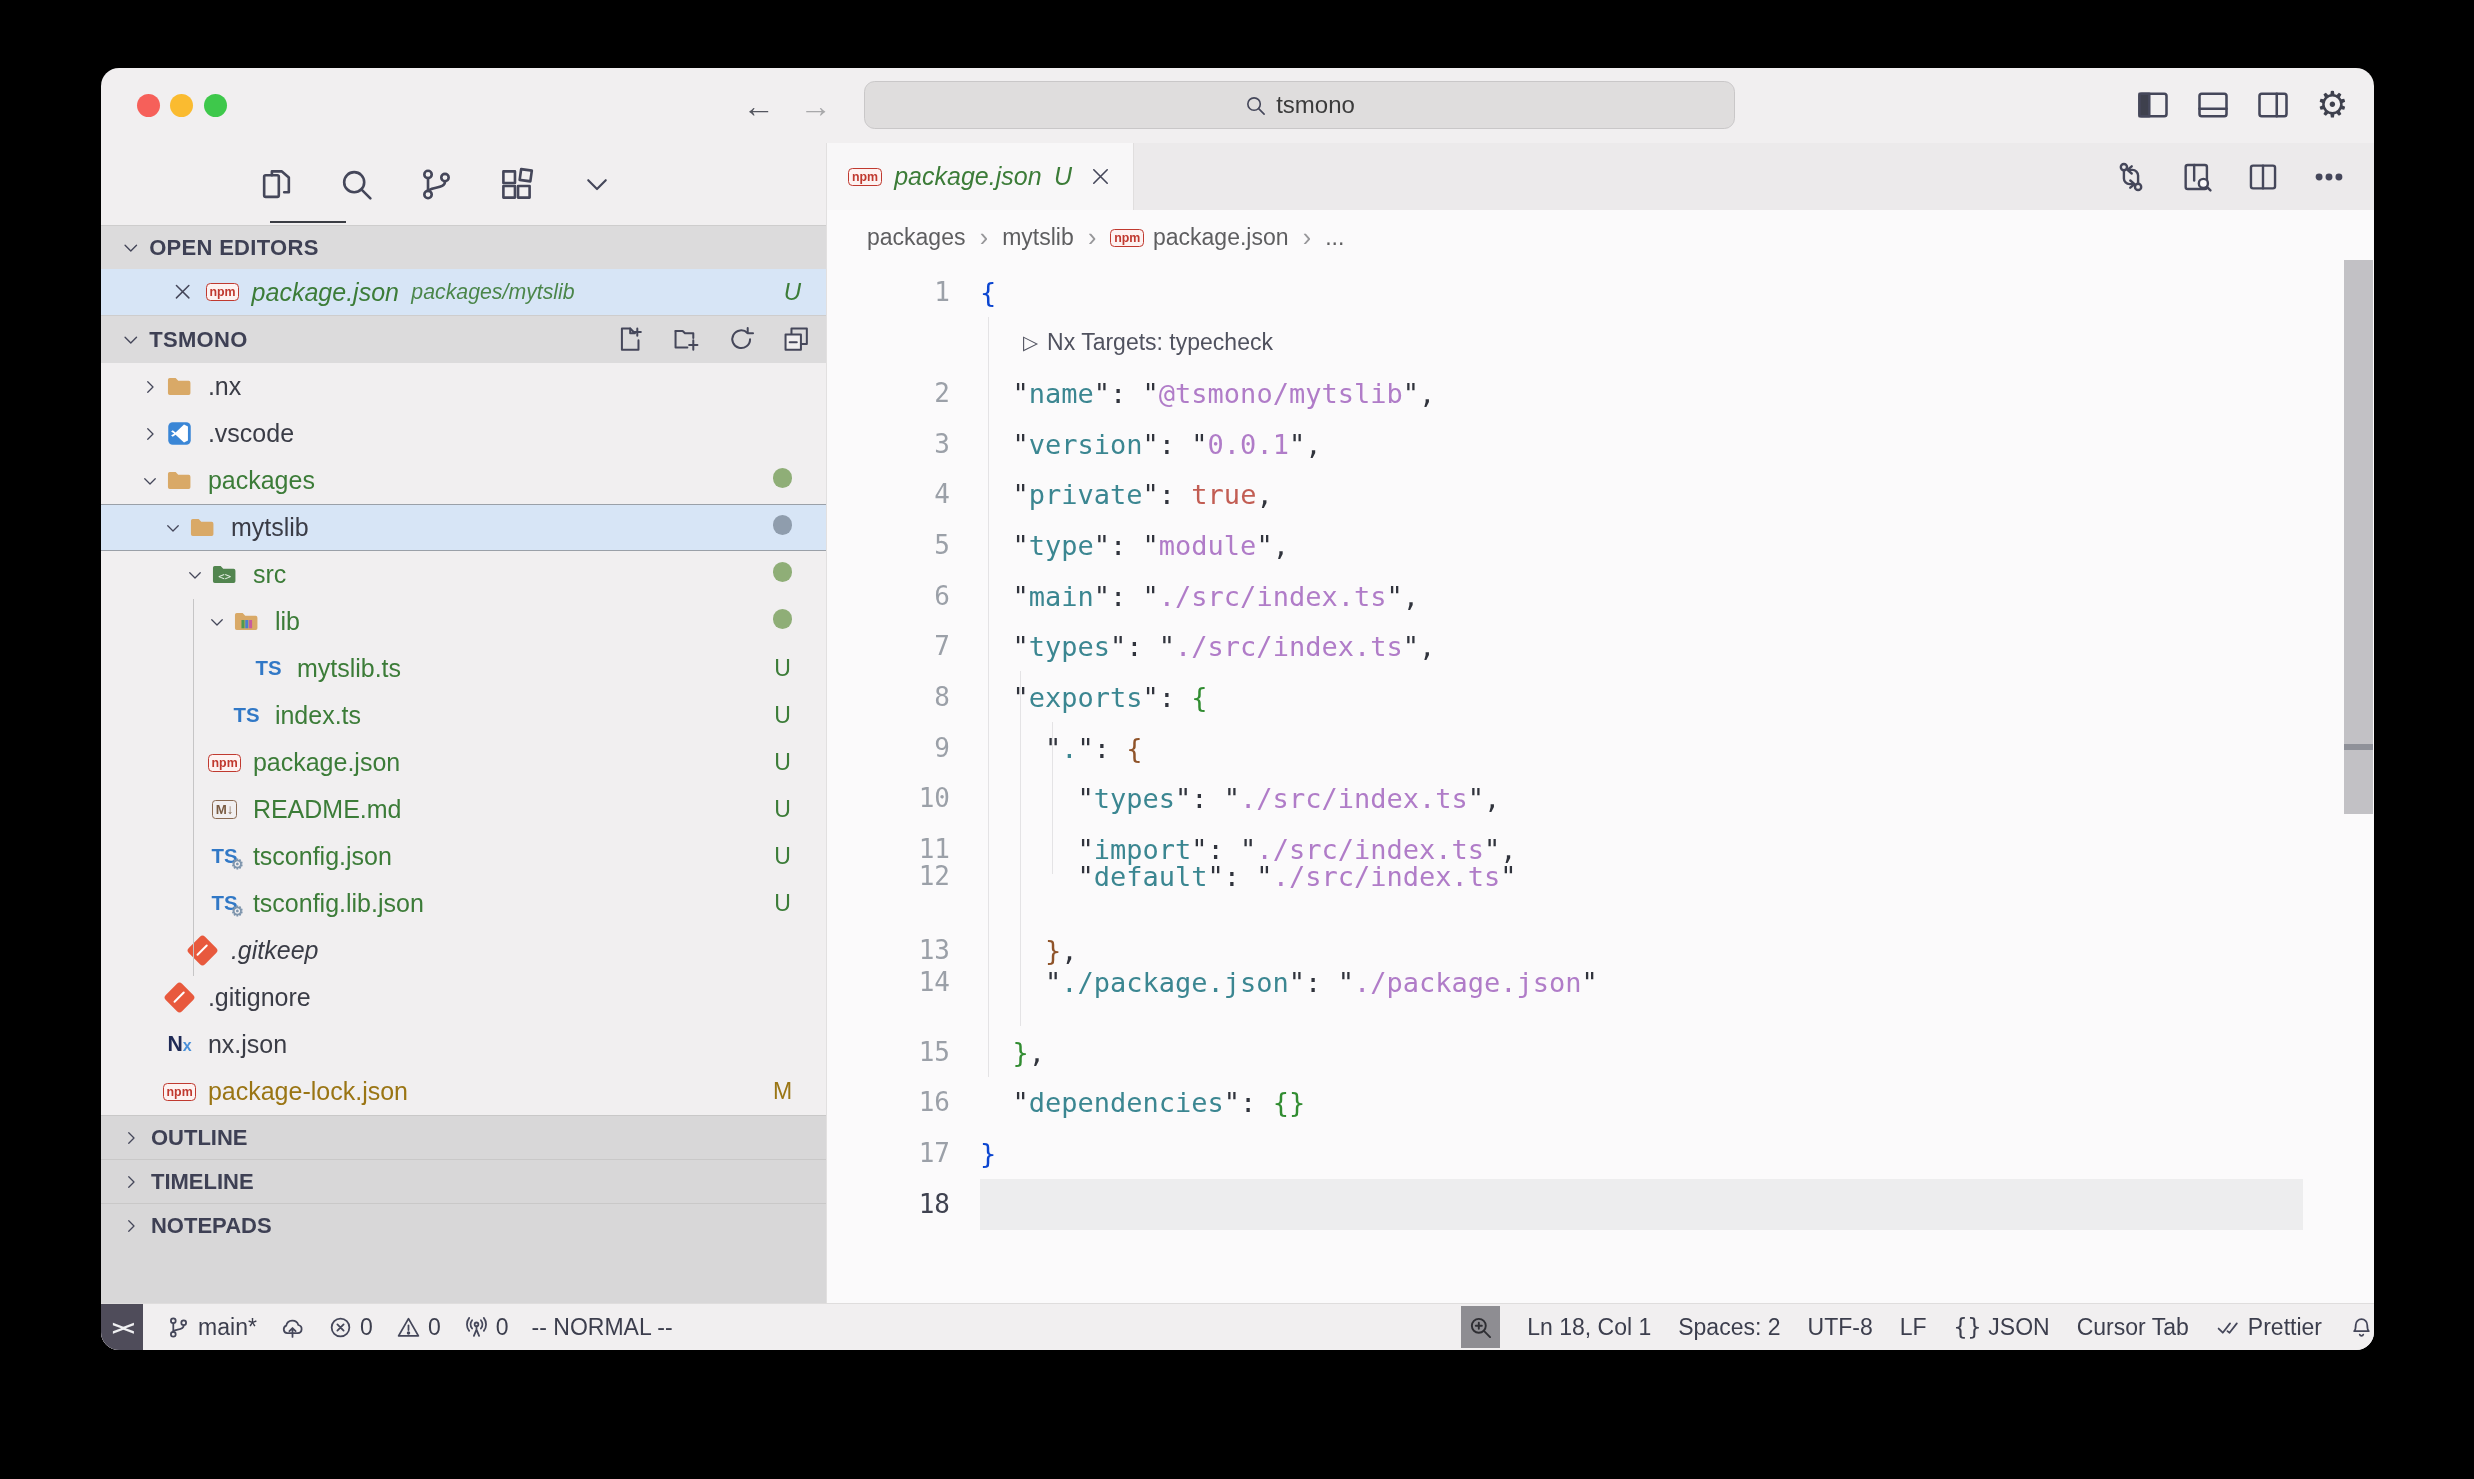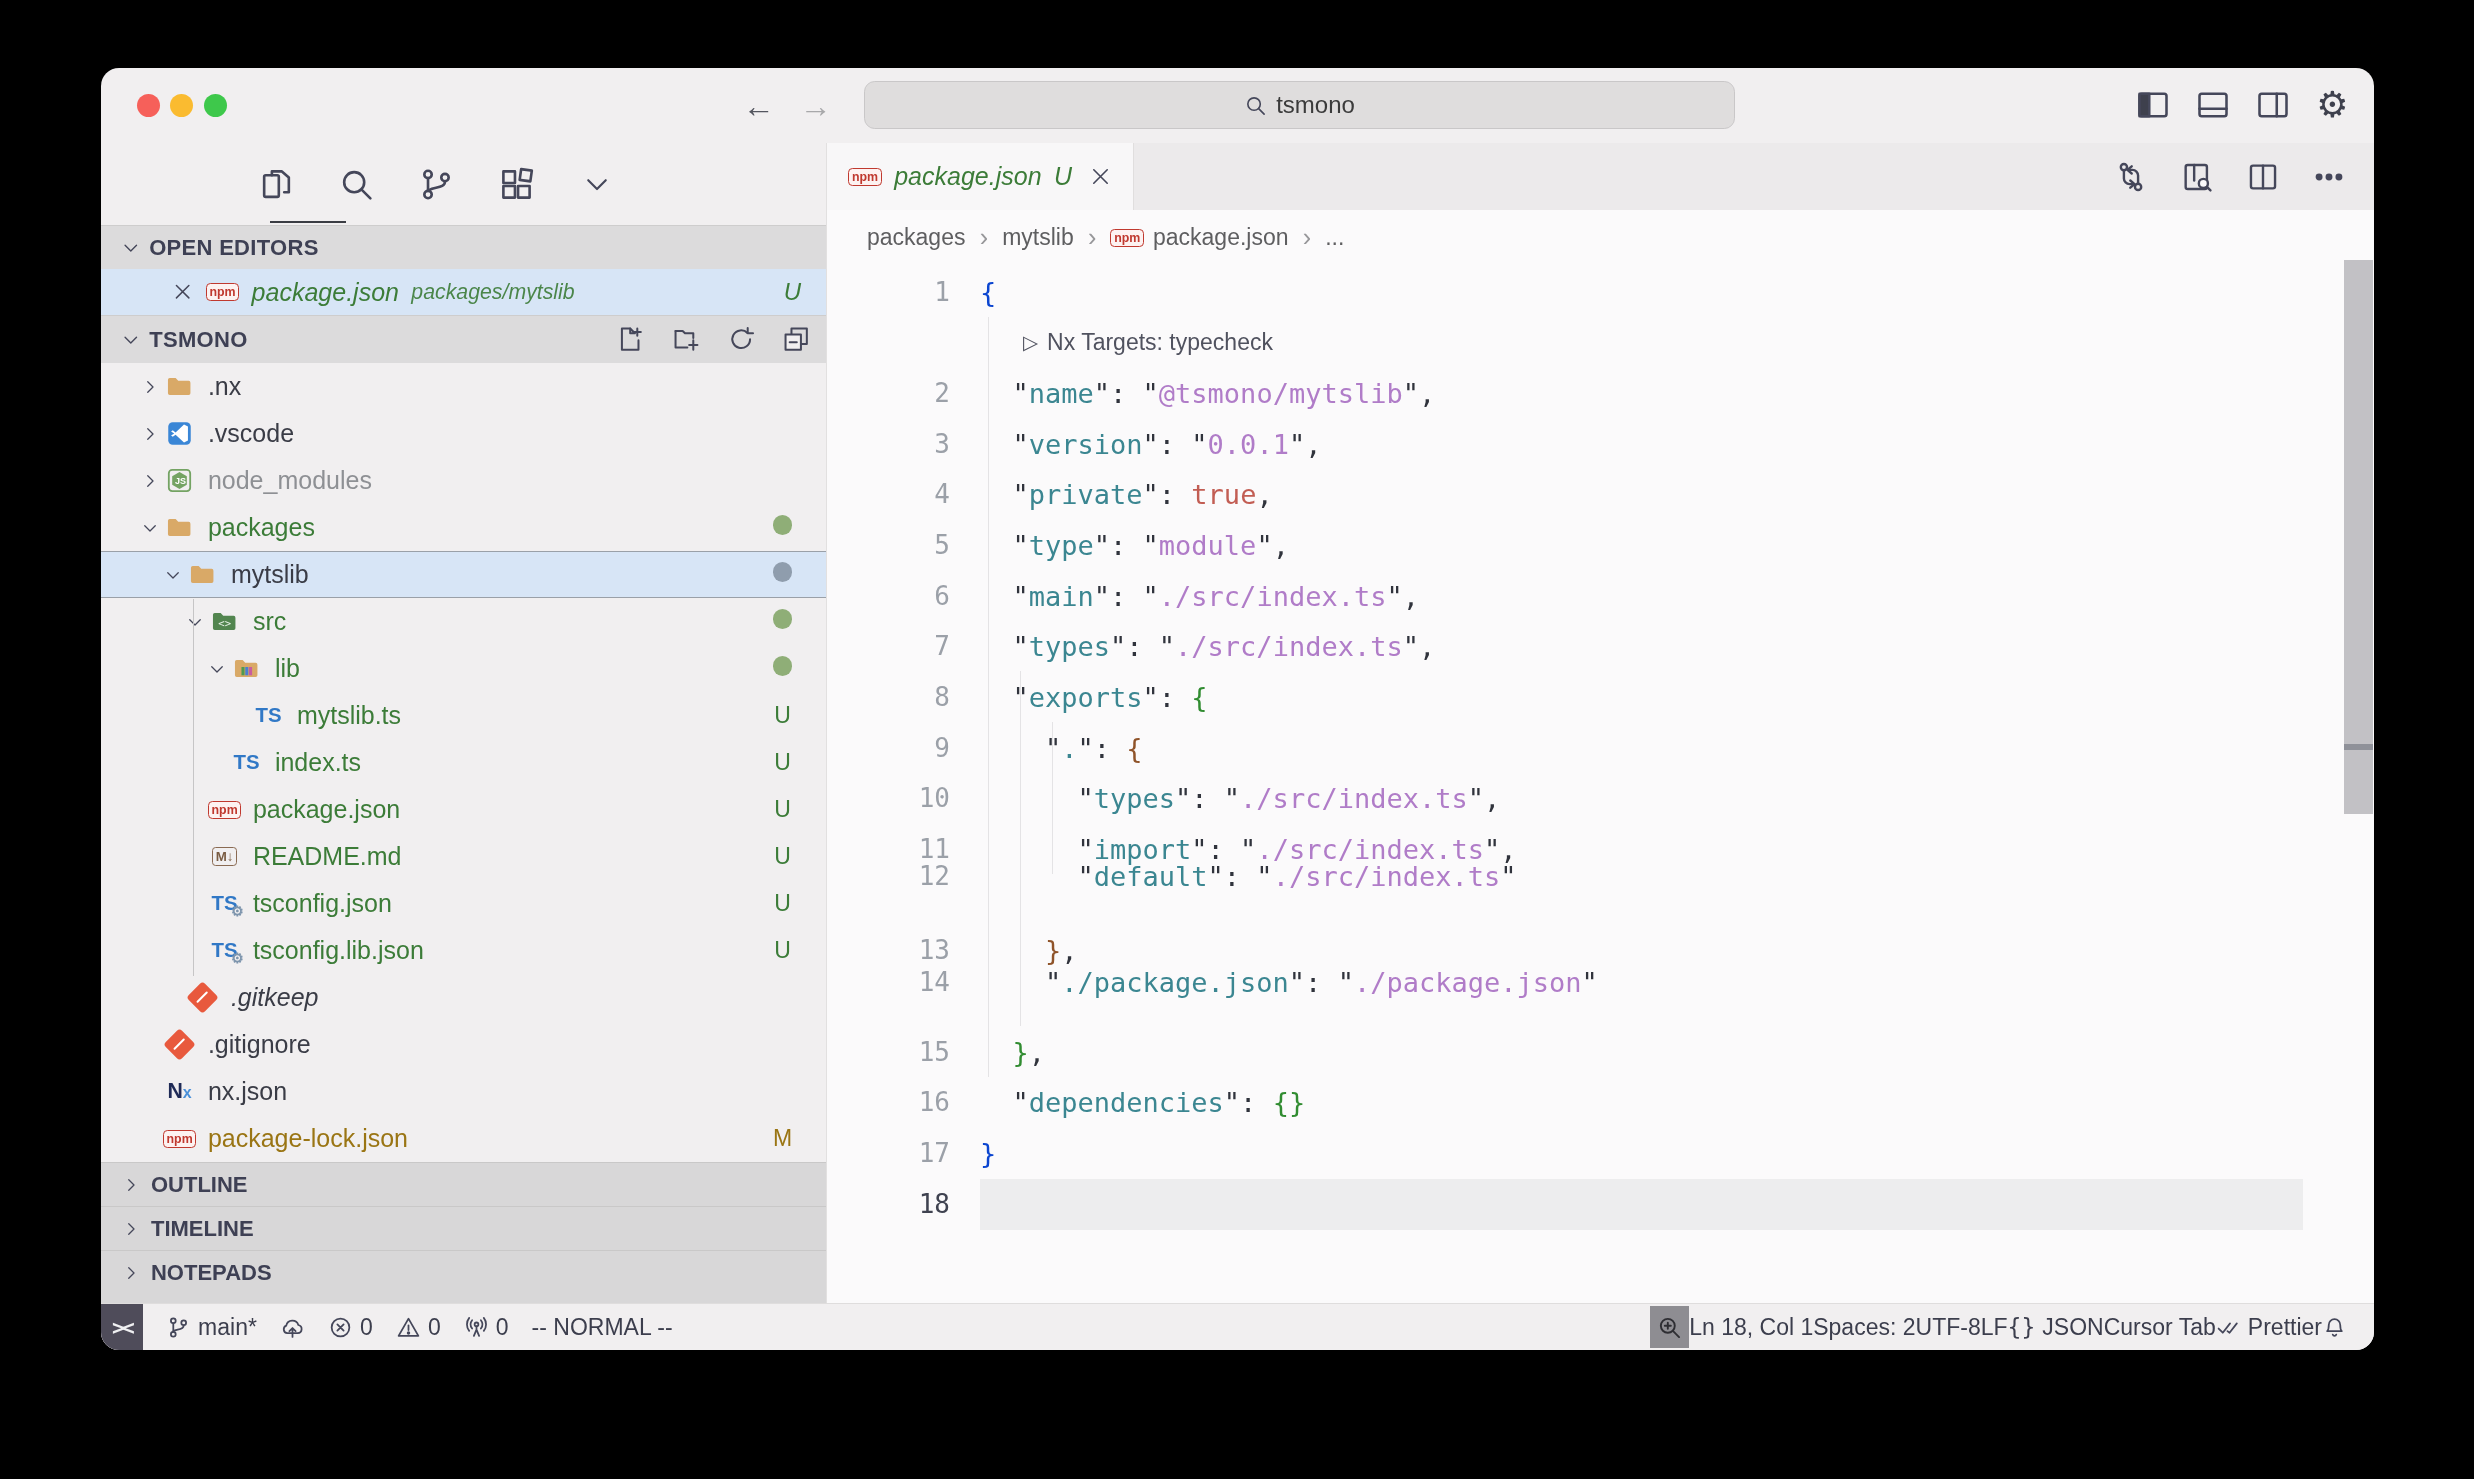--- a/index.html
+++ b/index.html
@@ -103,21 +103,21 @@
   .seg-p{color:var(--c-p);} .seg-b1{color:var(--c-b1);} .seg-b2{color:var(--c-b2);} .seg-b3{color:var(--c-b3);}
   .iguide{ position:absolute; width:0.9px; background:#e4e3e5; }
 
   .scrollbar-thumb{ position:absolute; right:0.9px; top:117px; width:29px; height:554px; background:#c2c1c5; }
   .scroll-marker{ position:absolute; right:0.9px; top:601px; width:29px; height:6.2px; background:#8f9199; }
 
   
   .statusbar{ height:47px; flex:0 0 47px; background:var(--titlebar); border-top:0.9px solid #dfdddd;
     display:flex; align-items:center; font-size:23px; color:var(--status-text); }
   .sb-left,.sb-right{ display:flex; align-items:center; height:100%; }
-  .sb-left{ gap:23px; } .sb-right{ margin-left:auto; padding-right:27px; }
+  .sb-left{ gap:23px; } .sb-right{ margin-left:auto; gap:27px; }
   .sb-item{ display:flex; align-items:center; gap:7.1px; white-space:nowrap; }
   .remote-chip{ width:42px; height:100%; background:#4f4c5a; color:#f0f0f2; display:flex;
     align-items:center; justify-content:center; font-family:"DejaVu Sans Mono",monospace;
     font-size:21.3px; letter-spacing:-2.7px; font-weight:bold; }
   .zoom-chip{ width:39px; height:42px; background:#8e8d92; display:flex; align-items:center; justify-content:center; }
 
   
   .mini{ display:inline-flex; align-items:center; justify-content:center; }
   .npm-badge{ border:1.8px solid #c0392f; border-radius:4.4px; color:#c0392f; font-weight:bold;
     font-size:12.4px; padding:0 2.7px; line-height:16px; background:#fdf2f1; }
@@ -317,37 +317,20 @@
             </span>
             <span class="tr-icon">
               <span class="mini">
                 <svg width="27" height="27" viewBox="0 0 24 24">
                   <rect x="2" y="2" width="20" height="20" rx="4" fill="#3a86d6"></rect>
                   <polygon points="16,4 8.5,11 6,9.2 4.5,10.2 7.3,12 4.5,13.8 6,14.8 8.5,13 16,20 19.5,18.3 19.5,5.7" fill="#ffffff"></polygon>
                 </svg>
               </span>
             </span>
             <span class="tr-label c-dark">.vscode</span>
-          </div>
-          <div class="tree-row" style="padding-left: 37px;">
-            <span class="tr-chev">
-              <svg width="18" height="18" viewBox="0 0 24 24" fill="none" stroke="#45475a" stroke-width="1.7" stroke-linecap="round" stroke-linejoin="round">
-                <path d="M9 5l7 7-7 7"></path>
-              </svg>
-            </span>
-            <span class="tr-icon">
-              <span class="mini">
-                <svg width="27" height="27" viewBox="0 0 24 24" style="font-size:28px">
-                  <rect x="2.5" y="2.5" width="19" height="19" rx="3" fill="none" stroke="#74a363" stroke-width="1.6"></rect>
-                  <polygon points="12,4.5 18.5,8.25 18.5,15.75 12,19.5 5.5,15.75 5.5,8.25" fill="#74a363"></polygon>
-                  <text x="8" y="15.5" font-size="8" fill="#ffffff" font-weight="bold" font-family="Liberation Sans">JS</text>
-                </svg>
-              </span>
-            </span>
-            <span class="tr-label c-muted">node_modules</span>
           </div>
           <div class="tree-row" style="padding-left: 37px;">
             <span class="tr-chev">
               <svg width="18" height="18" viewBox="0 0 24 24" fill="none" stroke="#45475a" stroke-width="1.7" stroke-linecap="round" stroke-linejoin="round">
                 <path d="M5 9l7 7 7-7"></path>
               </svg>
             </span>
             <span class="tr-icon">
               <span class="mini">
                 <svg width="28.4" height="28.4" viewBox="0 0 24 24">

